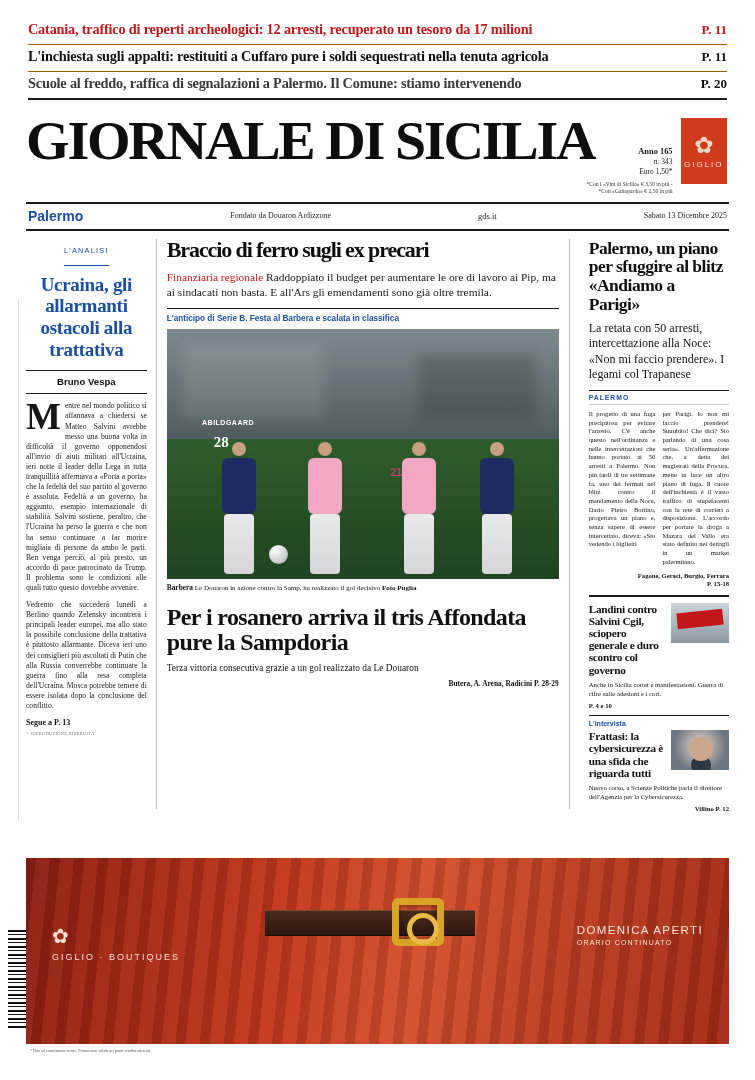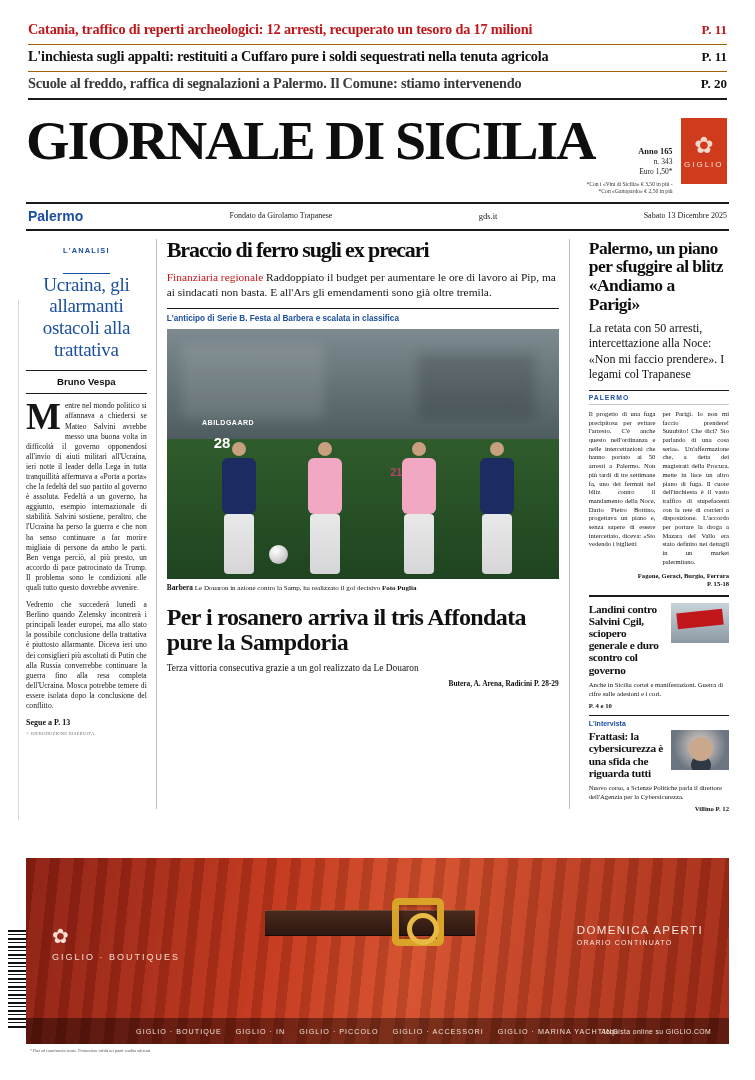--- a/index.html
+++ b/index.html
@@ -78,27 +78,27 @@
     height: 578px;
   }
   .col-left { width: 140px; padding-right: 9px; border-right: 1px solid #bdbdbd; }
   .col-center { width: 442px; padding: 0 10px 0 10px; }
   .col-right { width: 171px; padding-left: 19px; border-left: 1px solid #bdbdbd; }
 
   
   .kicker-box { text-align: center; }
   .kicker-label {
     font-family: "Liberation Sans", sans-serif;
-    font-size: 7.4px; font-weight: bold; letter-spacing: 1.2px;
+    font-size: 7.4px; font-weight: normal; letter-spacing: 1.2px;
     color: #1b4fa0; border-bottom: 1px solid #1b4fa0; display: inline-block;
-    padding-bottom: 18px; margin-bottom: 0;
+    padding-bottom: 10px; margin-bottom: 8px;
   }
   .analysis-title {
     font-size: 19px; line-height: 1.14; color: #1b4fa0; text-align: center;
-    font-weight: normal; letter-spacing: -0.3px;
+    font-weight: bold; letter-spacing: -0.3px;
   }
   .author-rule { border-top: 1px solid #1a1a1a; margin: 10px 0 0 0; }
   .author {
     text-align: center; font-family: "Liberation Sans", sans-serif;
     font-weight: bold; font-size: 9.6px; padding: 5px 0 6px 0;
     border-bottom: 1px solid #1a1a1a;
   }
   .body-col { font-size: 7.6px; line-height: 1.33; text-align: justify; hyphens: auto; color: #161616; margin-top: 7px; }
   .dropcap {
     float: left; font-size: 37px; line-height: 0.78; font-weight: bold;
@@ -144,21 +144,21 @@
   .pl { position:absolute; bottom: 2%; }
   .pl .head { width: 14px; height: 14px; border-radius: 50%; background:#c8a080; margin: 0 auto; }
   .pl .torso { width: 34px; height: 56px; border-radius: 6px; margin: 2px auto 0; }
   .pl .legs { width: 30px; height: 60px; margin: 0 auto; background: linear-gradient(#e9e9ea,#d6d6d8); border-radius: 4px;}
   .pl.a { left: 14%; } .pl.a .torso { background:#1d2b63; }
   .pl.b { left: 36%; } .pl.b .torso { background:#f2a7c3; }
   .pl.c { left: 60%; } .pl.c .torso { background:#f2a7c3; }
   .pl.d { left: 80%; } .pl.d .torso { background:#1d2b63; }
   .ball { position:absolute; bottom: 6%; left: 26%; width: 19px; height: 19px; border-radius:50%;
           background: radial-gradient(circle at 35% 30%, #fff, #cfcfcf 60%, #9d9d9d); }
-  .num28 { position:absolute; top: 42%; left: 12%; color:#fff; font-weight:bold; font-size: 15px; font-family:Liberation Sans, sans-serif;}
+  .num28 { position:absolute; top: 42%; left: 12%; color:#fff; font-weight:bold; font-size: 15px; font-family:Liberation Serif, serif;}
   .num21 { position:absolute; top: 55%; left: 57%; color:#b3446c; font-weight:bold; font-size: 11px; font-family:"Liberation Sans", sans-serif;}
   .sponsor { position:absolute; top: 36%; left: 9%; color:#fff; font-weight:bold; font-size: 7px; letter-spacing: .5px; font-family:"Liberation Sans", sans-serif;}
 
   .photo-caption { font-size: 7px; margin-top: 4px; line-height: 1.3; }
   .photo-caption b { font-size: 7.4px; }
   .photo-caption .credit { font-weight: bold; }
   .sport-headline {
     font-size: 24px; font-weight: bold; line-height: 1.06; margin-top: 12px; letter-spacing: -0.6px;
   }
   .sport-deck { font-size: 9.4px; margin-top: 6px; line-height: 1.3; }
@@ -277,21 +277,21 @@
       </div>
       <div class="giglio-box">
         <div class="g-mark">✿</div>
         <div class="g-name">GIGLIO</div>
       </div>
     </div>
   </div>
 
   <div class="edition-bar">
     <div class="city">Palermo</div>
-    <div class="mid">Fondato da Girolamo Trapanese</div>
+    <div class="mid">Fondato da Douaron Ardizzone</div>
     <div class="site">gds.it</div>
     <div class="date">Sabato 13 Dicembre 2025</div>
   </div>
 
   <div class="main">
 
     <div class="col-left">
       <div class="kicker-box">
         <div class="kicker-label">L'ANALISI</div>
         <div class="analysis-title">Ucraina, gli allarmanti ostacoli alla trattativa</div>
@@ -398,26 +398,18 @@
     <div class="ad-left">
       <div class="mark">✿</div>
       <div class="nm">GIGLIO · BOUTIQUES</div>
     </div>
     <div class="belt"></div>
     <div class="buckle"></div>
     <div class="ad-right">
       <div class="t1">DOMENICA APERTI</div>
       <div class="t2">ORARIO CONTINUATO</div>
     </div>
-    <div class="ad-bottom">
-      <span>GIGLIO · BOUTIQUE</span>
-      <span>GIGLIO · IN</span>
-      <span>GIGLIO · PICCOLO</span>
-      <span>GIGLIO · ACCESSORI</span>
-      <span>GIGLIO · MARINA YACHTING</span>
-      <span class="buy">Acquista online su GIGLIO.COM</span>
-    </div>
   </div>
   <div class="ad-legal" style="left:30px; top:1048px; position:absolute;">* Fino ad esaurimento scorte. Promozione valida nei punti vendita aderenti.</div>
 
   <div class="barcode"></div>
   <div class="spine"></div>
 </div>
 
 </body></html>

